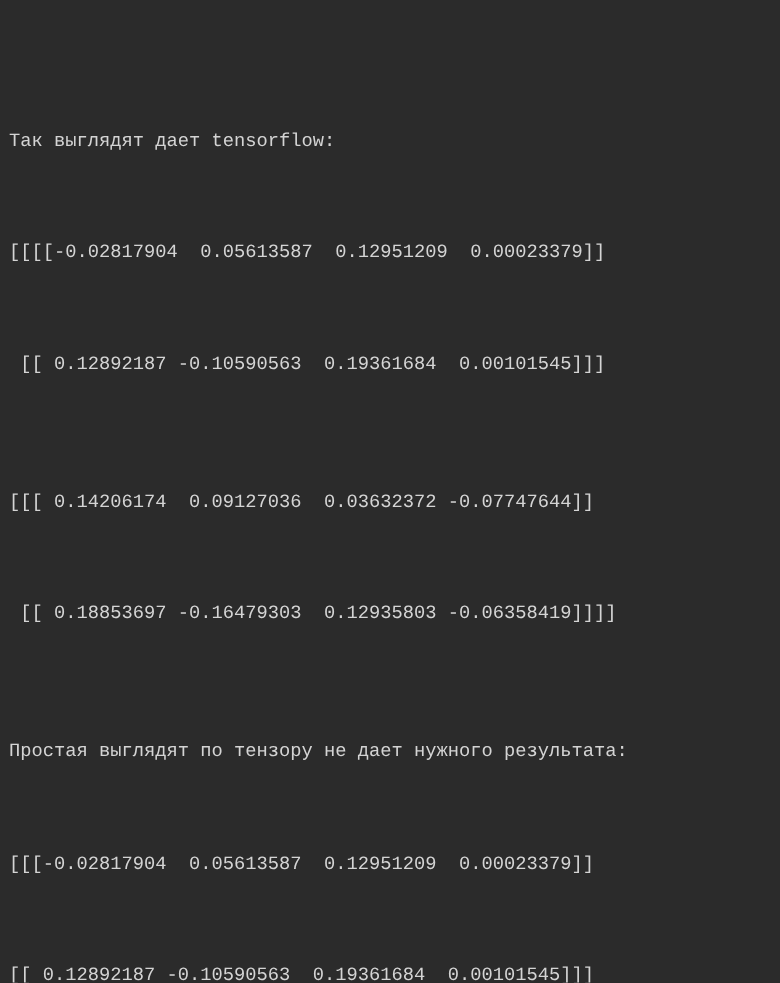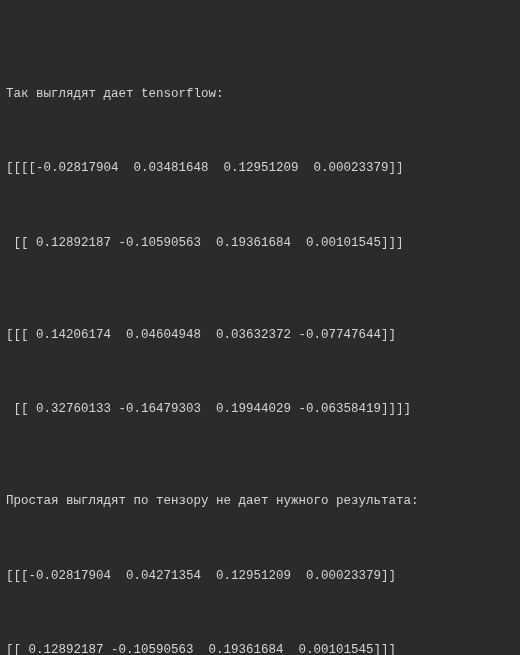--- a/index.html
+++ b/index.html
@@ -29,31 +29,31 @@
       height: 36px;
     }
   </style>
 </head>
 <body>
 
 
 
 <span class="line">Так выглядят дает tensorflow:</span>
 <div class="blank"></div>
-<span class="line">[[[[-0.02817904  0.03481648  0.12951209  0.00023379]]</span>
+<span class="line">[[[[-0.02817904  0.05613587  0.12951209  0.00023379]]</span>
 <div class="blank"></div>
 <span class="line"> [[ 0.12892187 -0.10590563  0.19361684  0.00101545]]]</span>
 <div class="blank2"></div>
-<span class="line">[[[ 0.14206174  0.04604948  0.03632372 -0.07747644]]</span>
+<span class="line">[[[ 0.14206174  0.09127036  0.03632372 -0.07747644]]</span>
 <div class="blank"></div>
-<span class="line"> [[ 0.32760133 -0.16479303  0.19944029 -0.06358419]]]]</span>
+<span class="line"> [[ 0.18853697 -0.16479303  0.12935803 -0.06358419]]]]</span>
 <div class="blank2"></div>
 <span class="line">Простая выглядят по тензору не дает нужного результата:</span>
 <div class="blank"></div>
-<span class="line">[[[-0.02817904  0.04271354  0.12951209  0.00023379]]</span>
+<span class="line">[[[-0.02817904  0.05613587  0.12951209  0.00023379]]</span>
 <div class="blank"></div>
 <span class="line">[[ 0.12892187 -0.10590563  0.19361684  0.00101545]]]</span>
 
 
 
 
 
 
 
 

